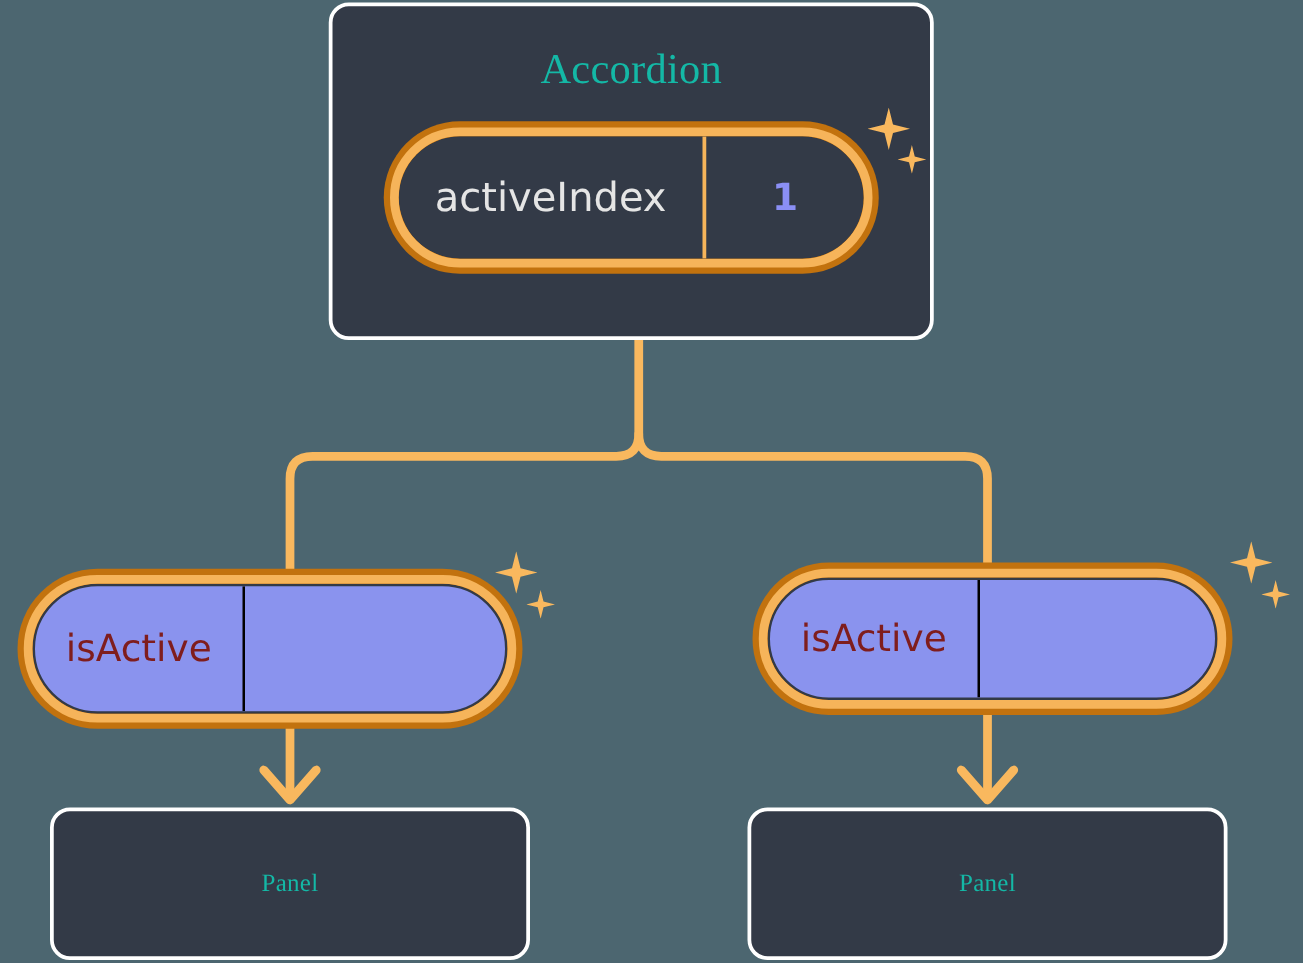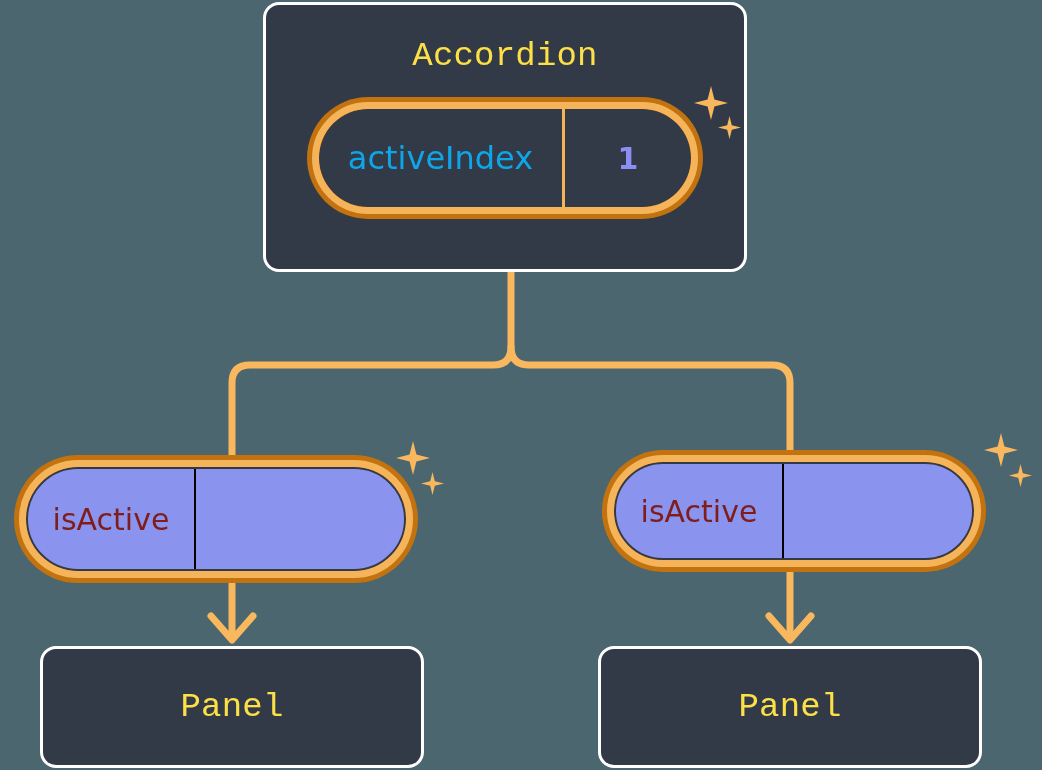--- a/index.html
+++ b/index.html
@@ -38,26 +38,26 @@
     border: 3px solid #ffffff;
     border-radius: 16px;
     display: flex;
     align-items: flex-start;
     justify-content: center;
   }
   .card.panel-card {
     align-items: center;
   }
   .card-title {
-    color: #fde047;
+    color: #14b8a6;
     font-size: 34px;
     line-height: 1;
     letter-spacing: 0.2px;
     font-weight: 400;
-    font-family: Liberation Mono, monospace;
+    font-family: Liberation Serif, serif;
   }
   #accordion-card {
     left: 263px;
     top: 2px;
     width: 484px;
     height: 270px;
   }
   #accordion-card .card-title {
     margin-top: 34px;
   }
@@ -67,21 +67,21 @@
     width: 384px;
     height: 122px;
   }
   #panel-card-right {
     left: 598px;
     top: 646px;
     width: 384px;
     height: 122px;
   }
   .panel-card .card-title {
-    font-size: 34px;
+    font-size: 20px;
   }
 
   
   .pill {
     position: absolute;
     box-sizing: border-box;
     border-radius: 999px;
     display: flex;
     align-items: stretch;
     padding: 5px;
@@ -112,21 +112,21 @@
     box-sizing: border-box;
     white-space: nowrap;
   }
 
   
   .pill-dark .pill-body {
     background: #333a47;
   }
   .pill-dark .pill-key {
     flex: 0 0 246px;
-    color: #0ea5e9;
+    color: #e5e5e5;
     font-size: 32px;
     font-weight: 400;
     border-right: 3px solid #f6b45a;
   }
   .pill-dark .pill-val {
     flex: 1 1 auto;
     color: #8b8ff5;
     font-size: 30px;
     font-weight: 700;
   }

